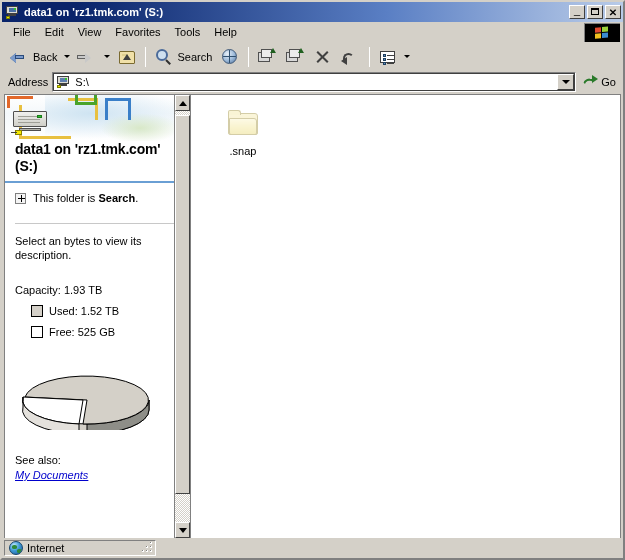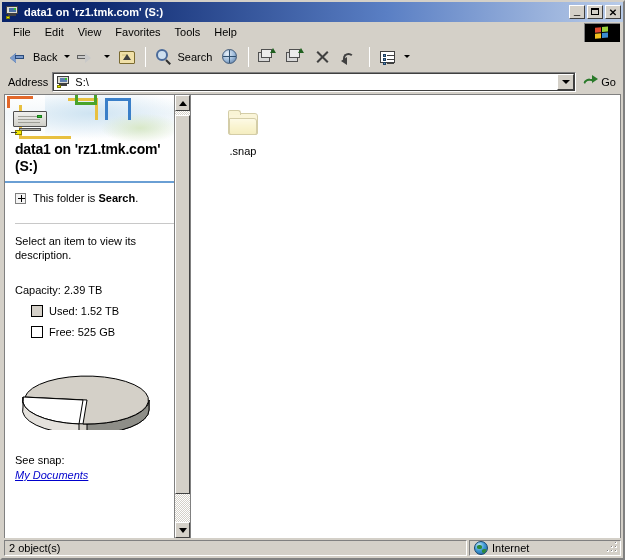--- a/index.html
+++ b/index.html
@@ -560,23 +560,23 @@
 
         <div class="sb-row-online">
           <span class="plus-box"></span>
           <span>
             <span>This folder is </span><b>Search</b><span>.</span>
           </span>
         </div>
 
         <div class="sb-rule-thin"></div>
 
-        <div class="sb-desc">Select an item to view its description.</div>
-
-        <div class="sb-cap">Capacity: 2.39 TB</div>
+        <div class="sb-desc">Select an bytes to view its description.</div>
+
+        <div class="sb-cap">Capacity: 1.93 TB</div>
 
         <div class="sb-legend">
           <span class="swatch sw-used"></span>
           <span>Used: 1.52 TB</span>
         </div>
         <div class="sb-legend">
           <span class="swatch sw-free"></span>
           <span>Free: 525 GB</span>
         </div>
 
@@ -586,21 +586,21 @@
             <path d="M 8 36 A 62 24 0 0 0 132 36 L 132 46 A 62 24 0 0 1 8 46 Z" fill="#d4d0c8" stroke="#000" stroke-width="1"></path>
             <path d="M 70 60 A 62 24 0 0 0 132 36 L 132 46 A 62 24 0 0 1 70 70 Z" fill="#8e8e88" stroke="#000" stroke-width="1"></path>
 
             <path d="M 70 36 L 8 33 A 62 24 0 1 1 66 60 Z" fill="#d4d0c8" stroke="#000" stroke-width="1"></path>
 
             <path d="M 66 36 L 6 33 A 62 24 0 0 0 62 60 Z" fill="#ffffff" stroke="#000" stroke-width="1"></path>
             <path d="M 6 33 L 6 43 A 62 24 0 0 0 62 70 L 62 60 A 62 24 0 0 1 6 33 Z" fill="#e4e1dc" stroke="#000" stroke-width="1"></path>
           </svg>
         </div>
 
-        <div class="sb-seealso">See snap:</div>
+        <div class="sb-seealso">See also:</div>
         <div class="sb-link">
           <a href="#">My Documents</a>
         </div>
 
       </div>
 
       <div class="sb-scroll">
         <div class="sbar-btn">
           <span class="up-tri"></span>
         </div>
@@ -620,21 +620,20 @@
             <span class="f-tab"></span>
             <span class="f-front"></span>
         </span>
         <span class="fi-label">.snap</span>
       </div>
     </div>
 
   </div>
 
   <div class="statusbar">
-    <div class="sb-panel p-objects">2 object(s)</div>
     <div class="sb-panel p-zone">
       <span class="zone-ico"></span>
       <span>Internet</span>
       <span class="grip">
         <i style="left:8px;top:0"></i>
         <i style="left:4px;top:4px"></i>
           <i style="left:8px;top:4px"></i>
         <i style="left:0px;top:8px"></i>
           <i style="left:4px;top:8px"></i>
           <i style="left:8px;top:8px"></i>

